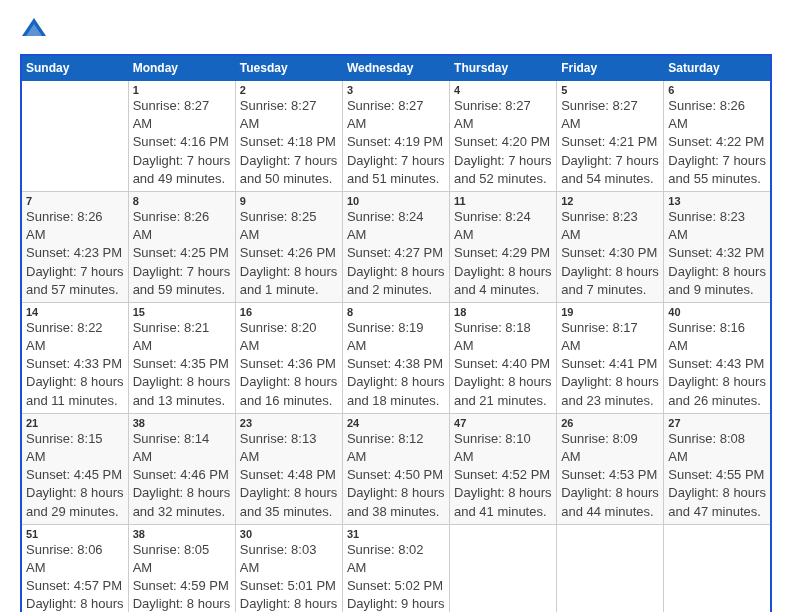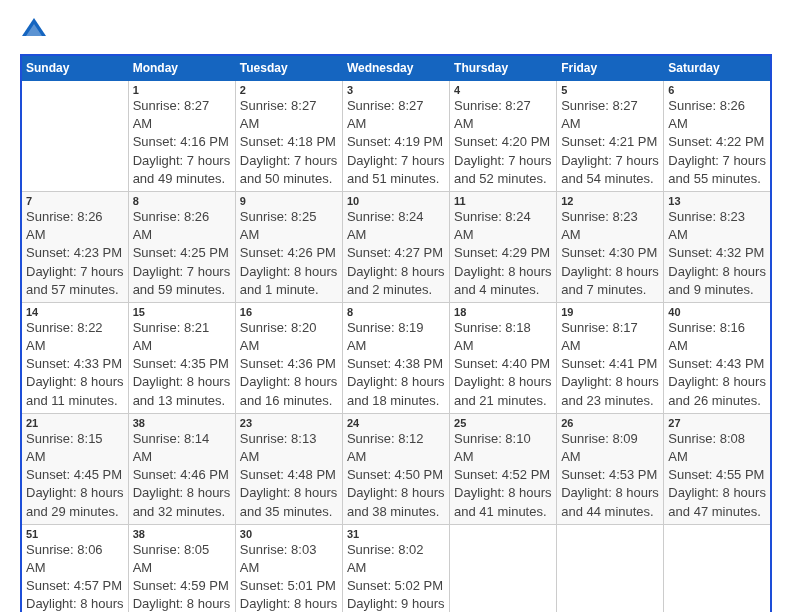--- a/index.html
+++ b/index.html
@@ -235,21 +235,21 @@
           </td>
           <td>
             <span class="day-number">23</span>
             <div class="day-info">Sunrise: 8:13 AM<br>Sunset: 4:48 PM<br>Daylight: 8 hours and 35 minutes.</div>
           </td>
           <td>
             <span class="day-number">24</span>
             <div class="day-info">Sunrise: 8:12 AM<br>Sunset: 4:50 PM<br>Daylight: 8 hours and 38 minutes.</div>
           </td>
           <td>
-            <span class="day-number">25</span>
+            <span class="day-number">47</span>
             <div class="day-info">Sunrise: 8:10 AM<br>Sunset: 4:52 PM<br>Daylight: 8 hours and 41 minutes.</div>
           </td>
           <td>
             <span class="day-number">26</span>
             <div class="day-info">Sunrise: 8:09 AM<br>Sunset: 4:53 PM<br>Daylight: 8 hours and 44 minutes.</div>
           </td>
           <td>
             <span class="day-number">27</span>
             <div class="day-info">Sunrise: 8:08 AM<br>Sunset: 4:55 PM<br>Daylight: 8 hours and 47 minutes.</div>
           </td>

